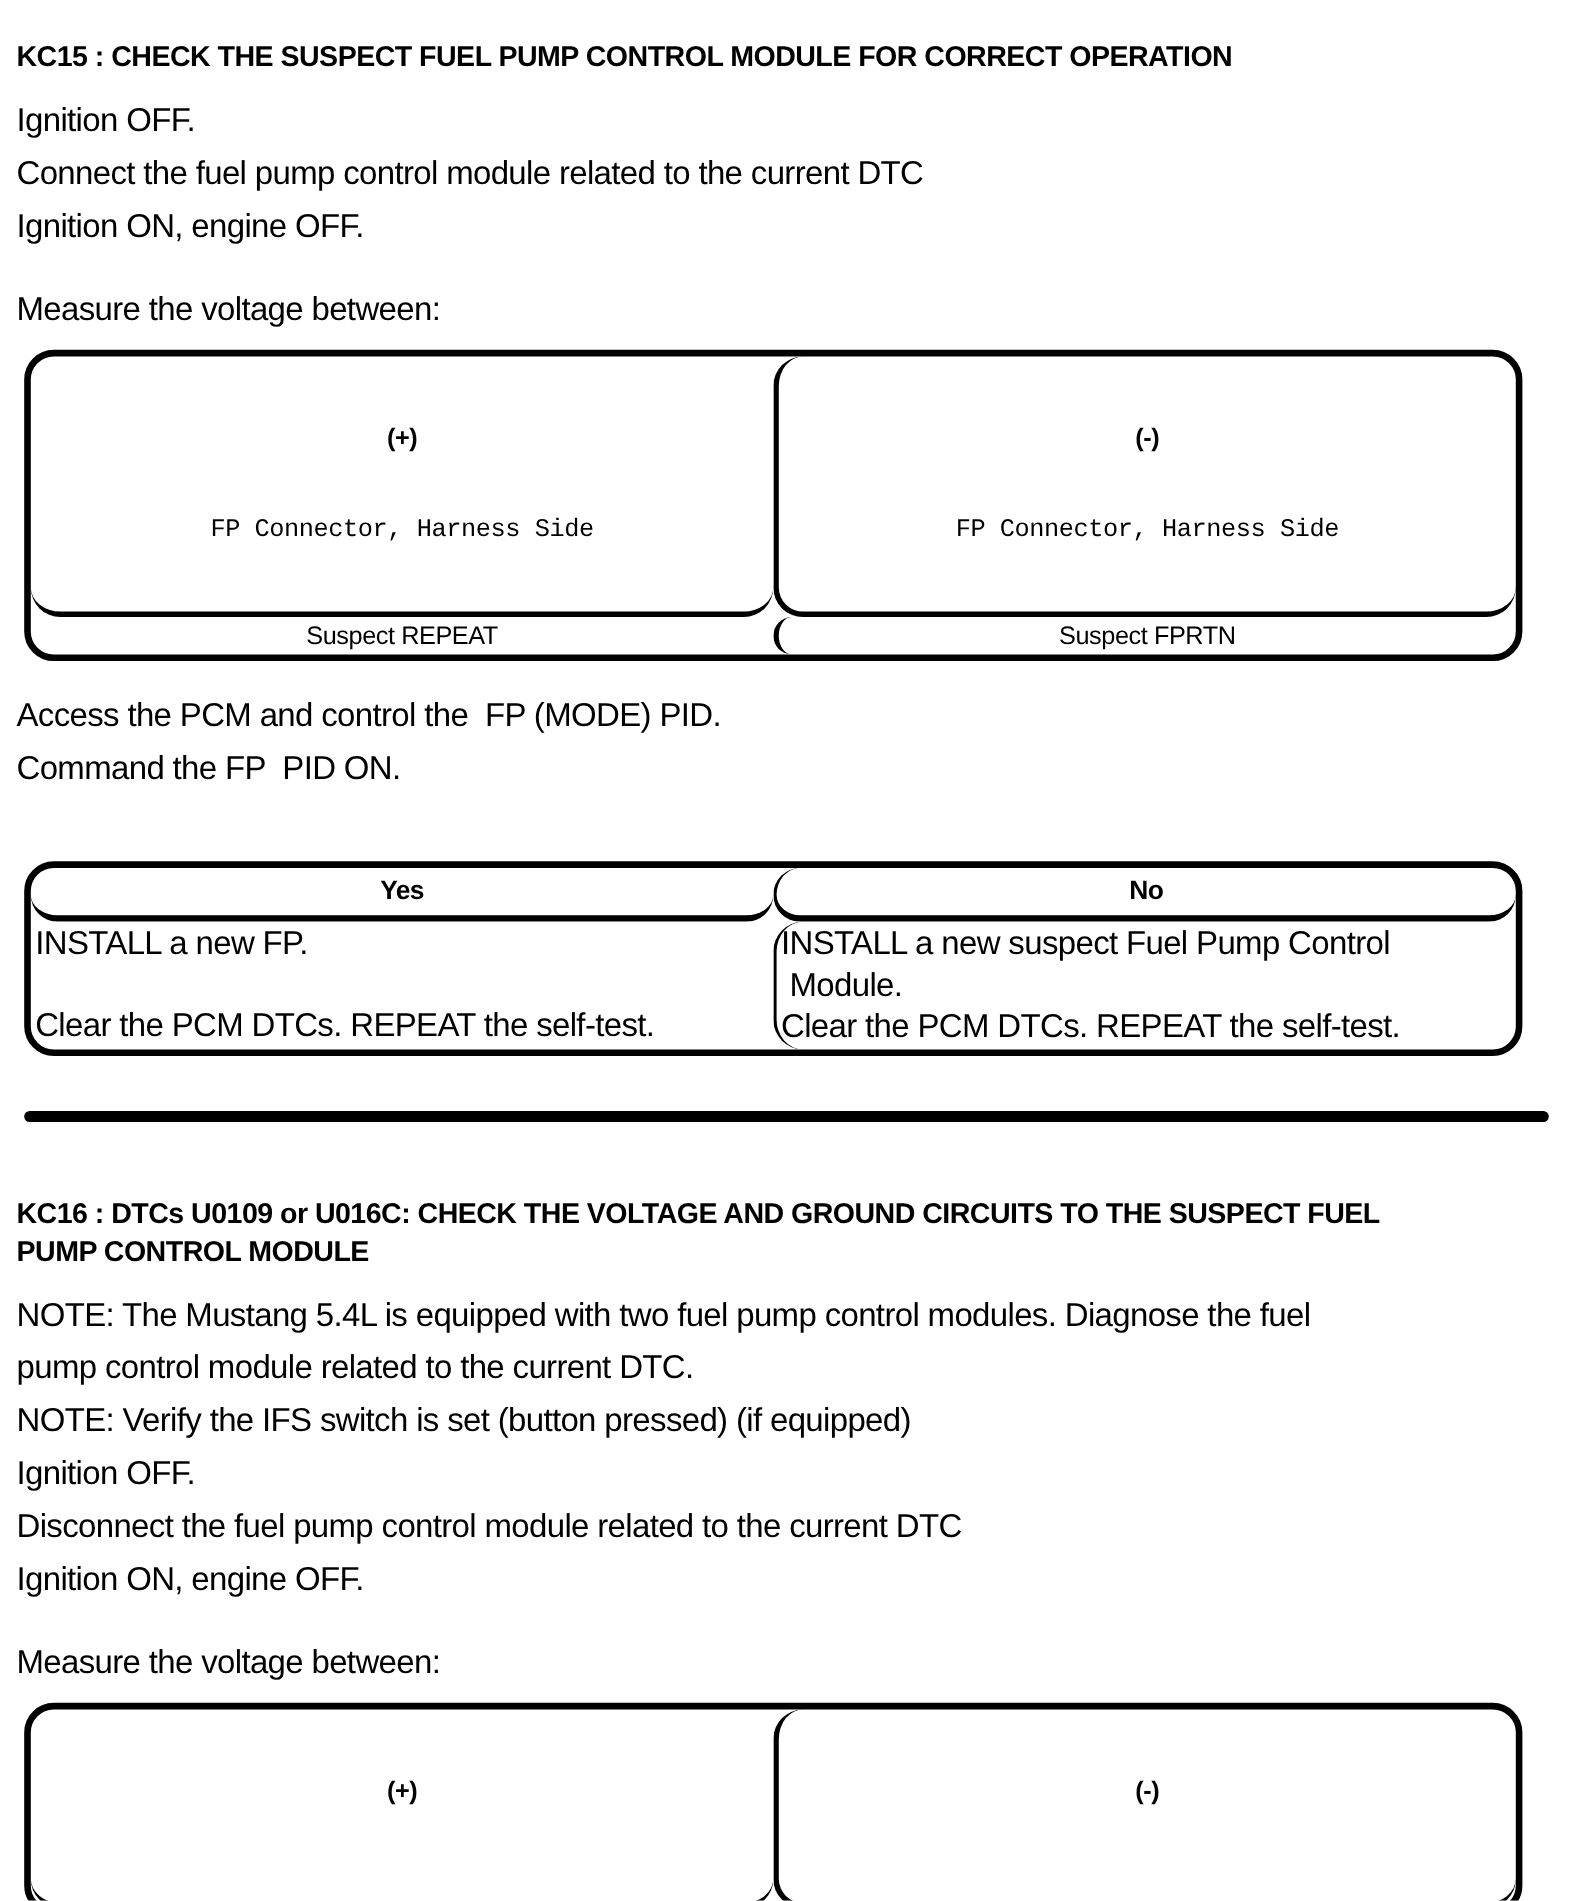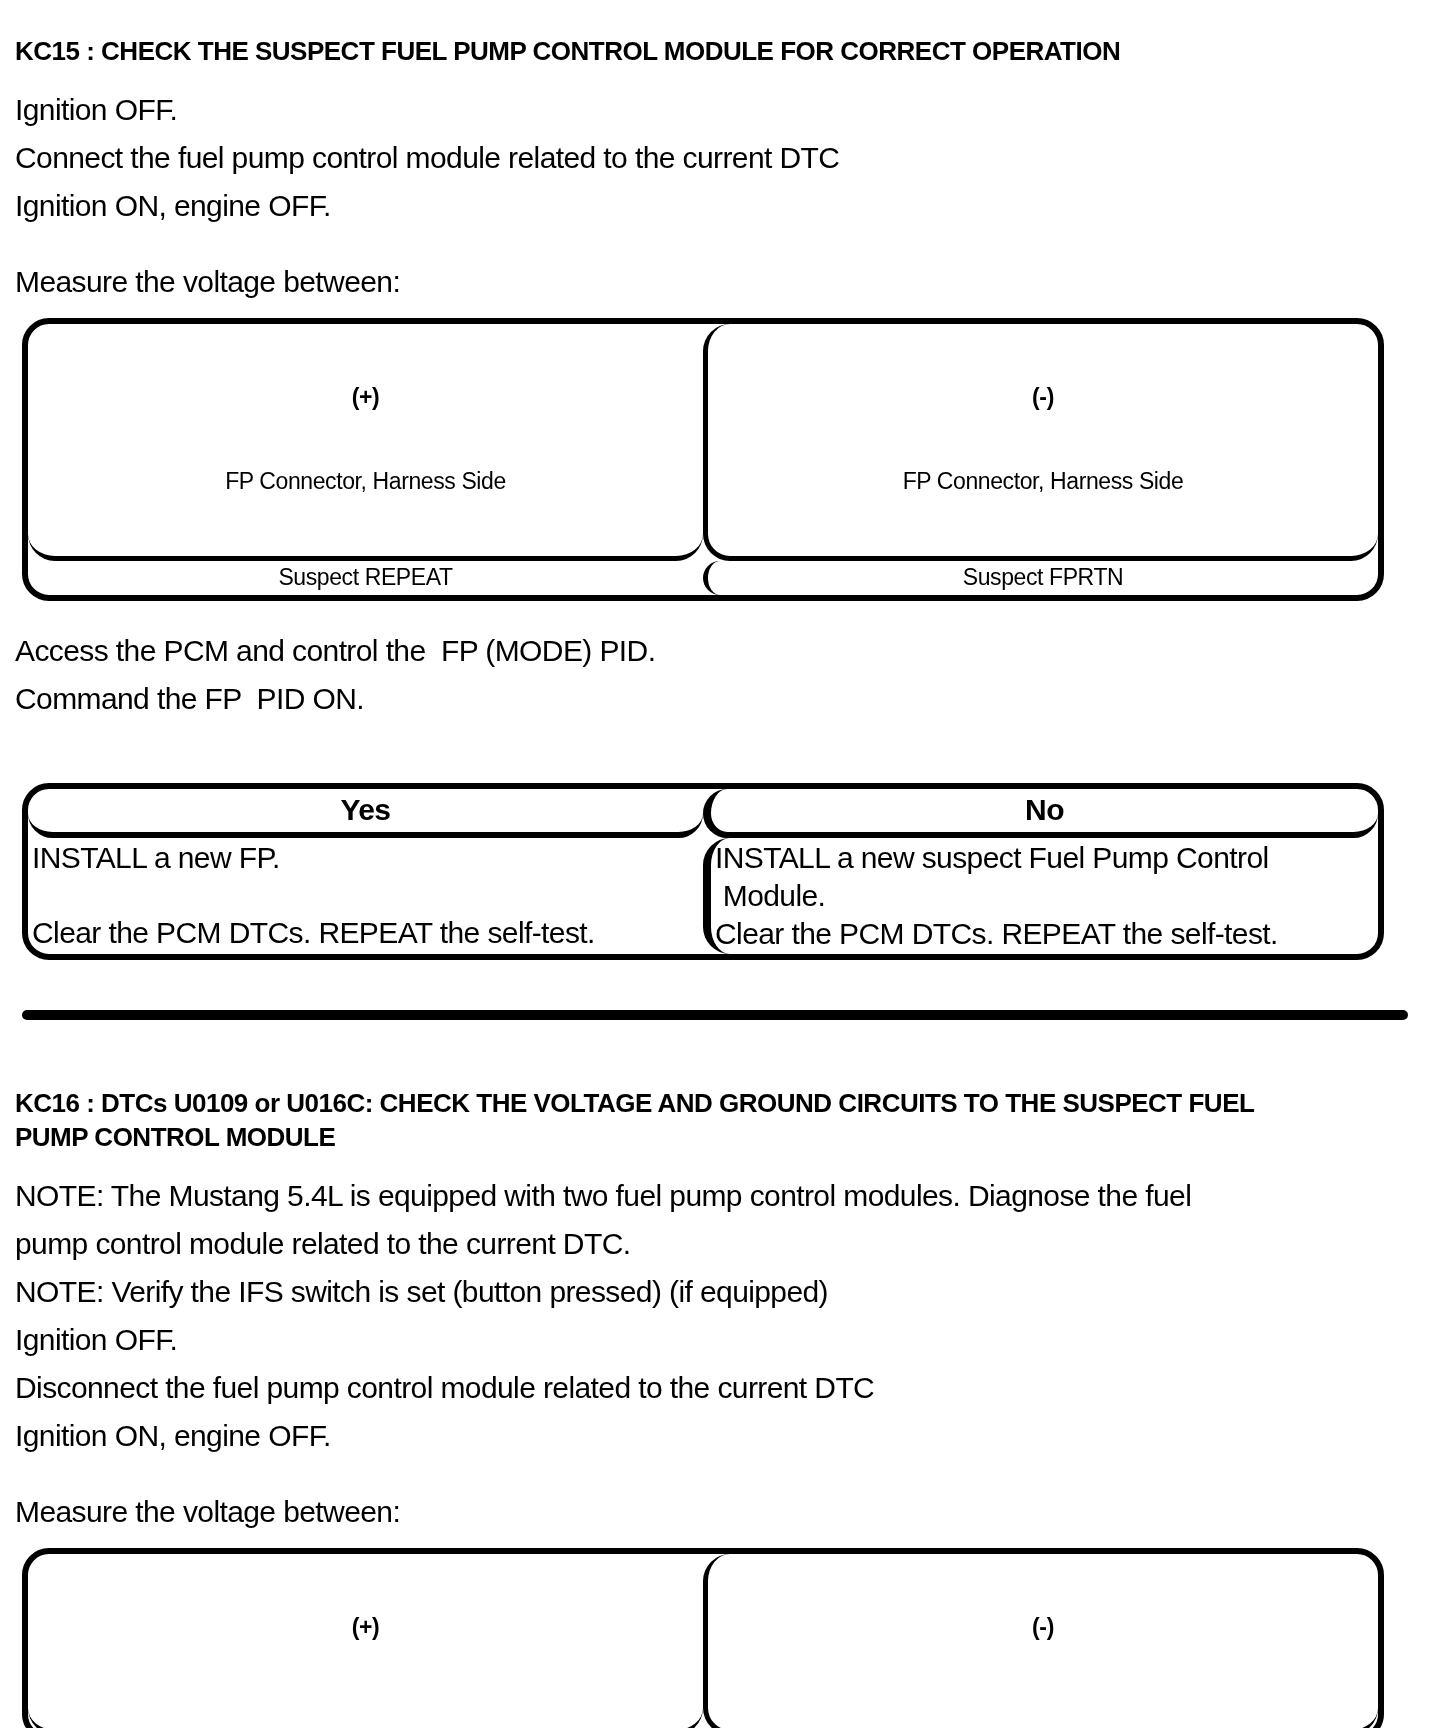--- a/index.html
+++ b/index.html
@@ -33,52 +33,52 @@
     grid-template-columns: 1fr 1fr;
     background: #fff;
   }
   .m-table .cell { text-align: center; white-space: pre-wrap; }
   .m-table .head {
     border-bottom: 5px solid #000;
     padding: 3px 4px 5px 4px;
     font-size: 23px; line-height: 28px; letter-spacing: -0.4px;
   }
   .m-table .head .sign { display: block; font-weight: bold; }
-  .m-table .head .lbl  { display: block; }
+  .m-table .head .lbl  { display: block; font-family: Liberation Mono, monospace; }
   .m-table .body {
     padding: 2px 4px 4px 4px;
     font-size: 23px; line-height: 28px; letter-spacing: -0.4px;
   }
   .m-table .right { border-left: 5px solid #000; }
 
   
   .r-table {
     margin: 60px 0 0 7px;
     width: 1362px;
     border: 6px solid #000;
     display: grid;
     grid-template-columns: 1fr 1fr;
     background: #fff;
   }
   .r-table .hcell {
     border-bottom: 6px solid #000;
     text-align: center;
-    font-size: 30px; font-weight: bold; line-height: 40px; letter-spacing: -0.6px;
+    font-size: 24px; font-weight: bold; line-height: 40px; letter-spacing: -0.6px;
     padding: 1px 0 2px 0;
   }
   .r-table .bcell {
     font-size: 30px; line-height: 38px; letter-spacing: -0.6px;
     white-space: pre-wrap;
     padding: 1px 2px 2px 4px;
   }
   .r-table .tall {
     height: 116px;
     display: flex; flex-direction: column; justify-content: space-between;
   }
-  .r-table .right { border-left: 8px solid #000000; }
+  .r-table .right { border-left: 3px solid #000000; }
   .r-table .bcell .top-text, .r-table .bcell .bottom-text { display: block; white-space: pre-wrap; }
 
   .rule {
     height: 10px; background: #000; border: none;
     width: 1386px; margin-left: 7px;
   }
   .rule.mid { margin-top: 50px; margin-bottom: 66px; }
 </style>
 </head>
 <body>

